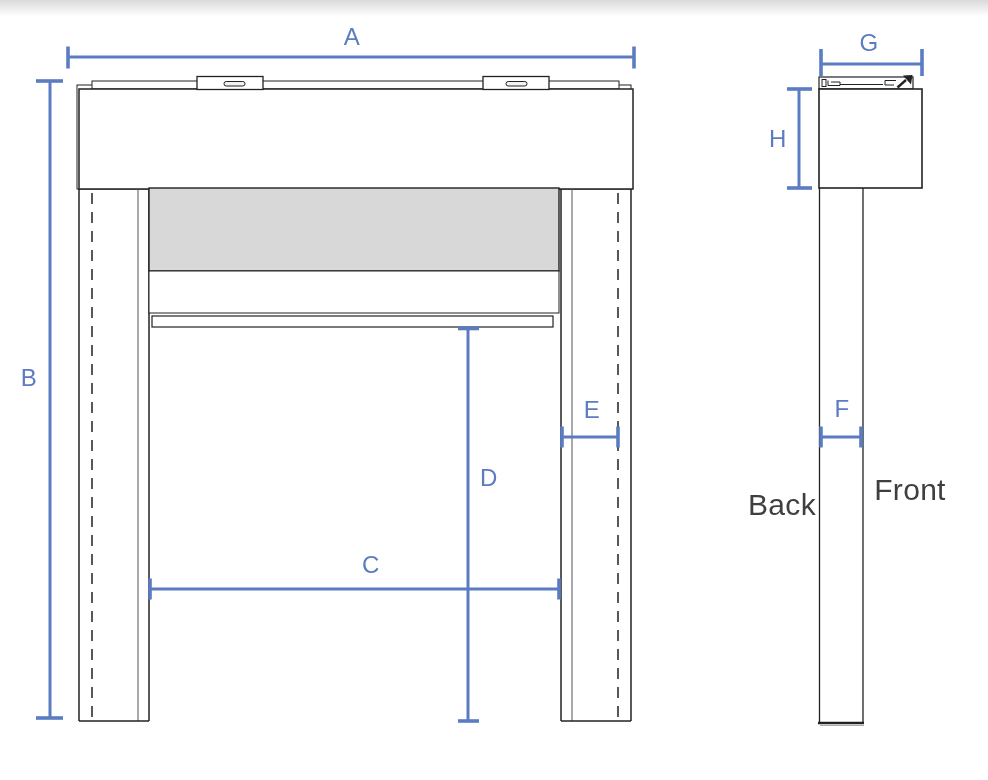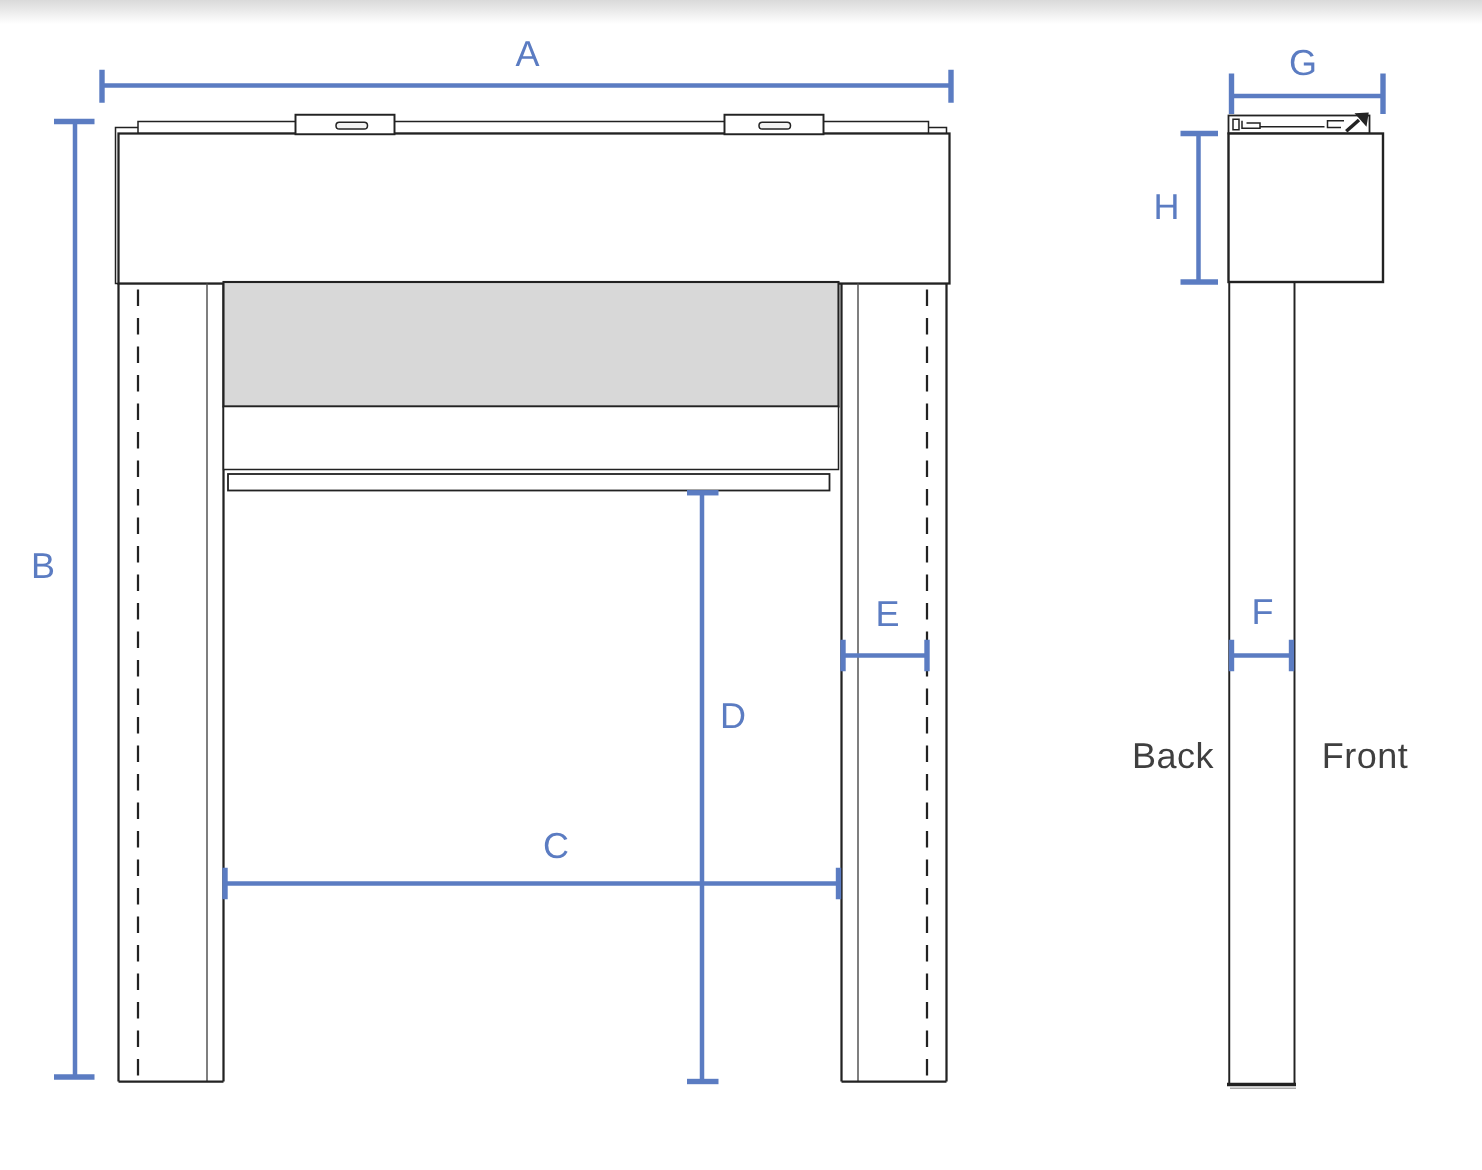--- a/index.html
+++ b/index.html
@@ -23,21 +23,21 @@
     font-size:24px;
     font-weight:500;
     letter-spacing:0.5px;
     line-height:1;
     white-space:nowrap;
   }
   .side-label{
     position:absolute;
     transform:translate(-50%,-50%);
     color:#3f3f3f;
-    font-size:24px;
+    font-size:30px;
     font-weight:400;
     letter-spacing:0.3px;
     line-height:1;
     white-space:nowrap;
   }
 </style>
 </head>
 <body>
 
 <div class="canvas">
@@ -163,15 +163,15 @@
   <div class="dim-label" style="left:352px;top:37px;">A</div>
   <div class="dim-label" style="left:29px;top:378px;">B</div>
   <div class="dim-label" style="left:371px;top:565px;">C</div>
   <div class="dim-label" style="left:489px;top:478px;">D</div>
   <div class="dim-label" style="left:592px;top:410px;">E</div>
   <div class="dim-label" style="left:842px;top:409px;">F</div>
   <div class="dim-label" style="left:869px;top:43px;">G</div>
   <div class="dim-label" style="left:778px;top:139px;">H</div>
 
   <div class="side-label" style="left:782px;top:505px;">Back</div>
-  <div class="side-label" style="left:910px;top:505px;">Front</div>
+  <div class="side-label" style="left:910px;top:490px;">Front</div>
 
 </div>
 
 </body></html>

